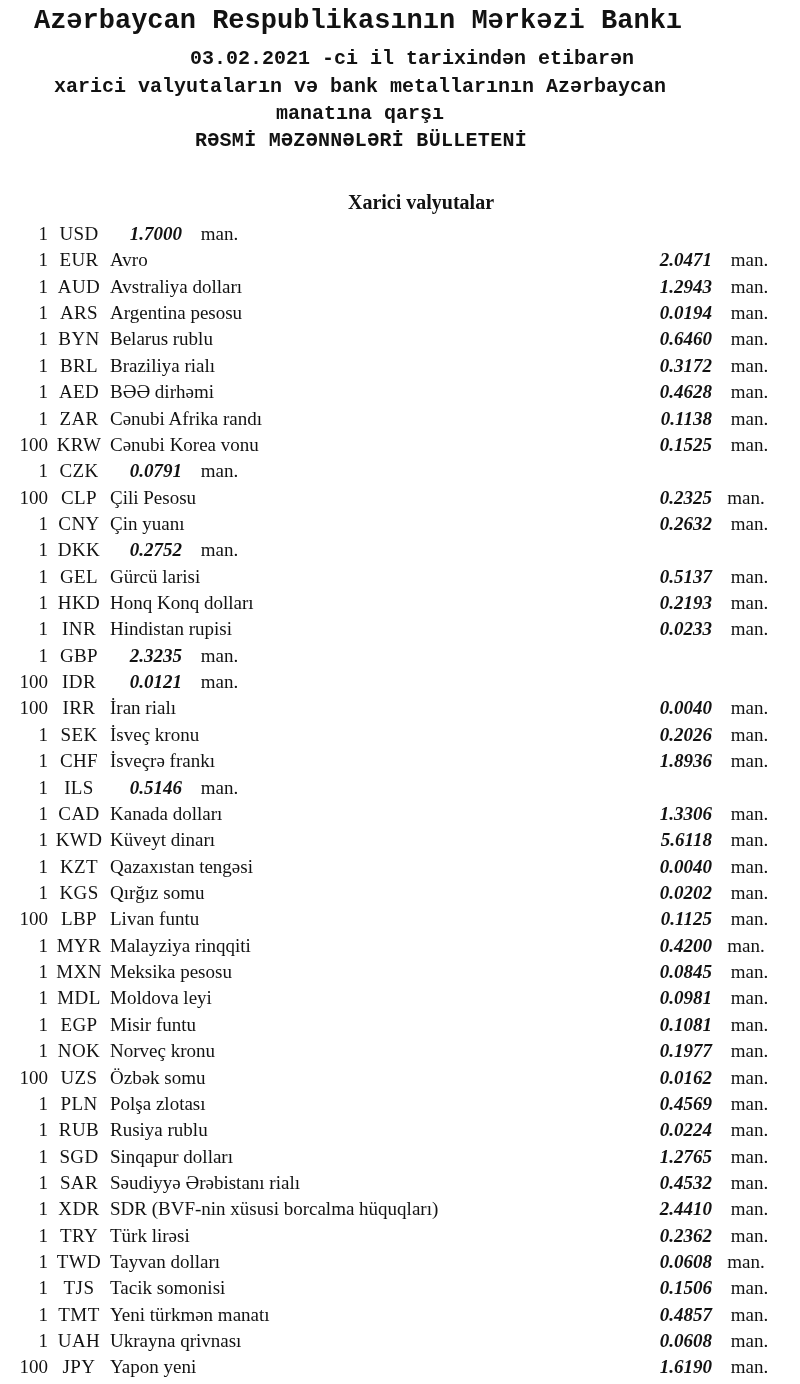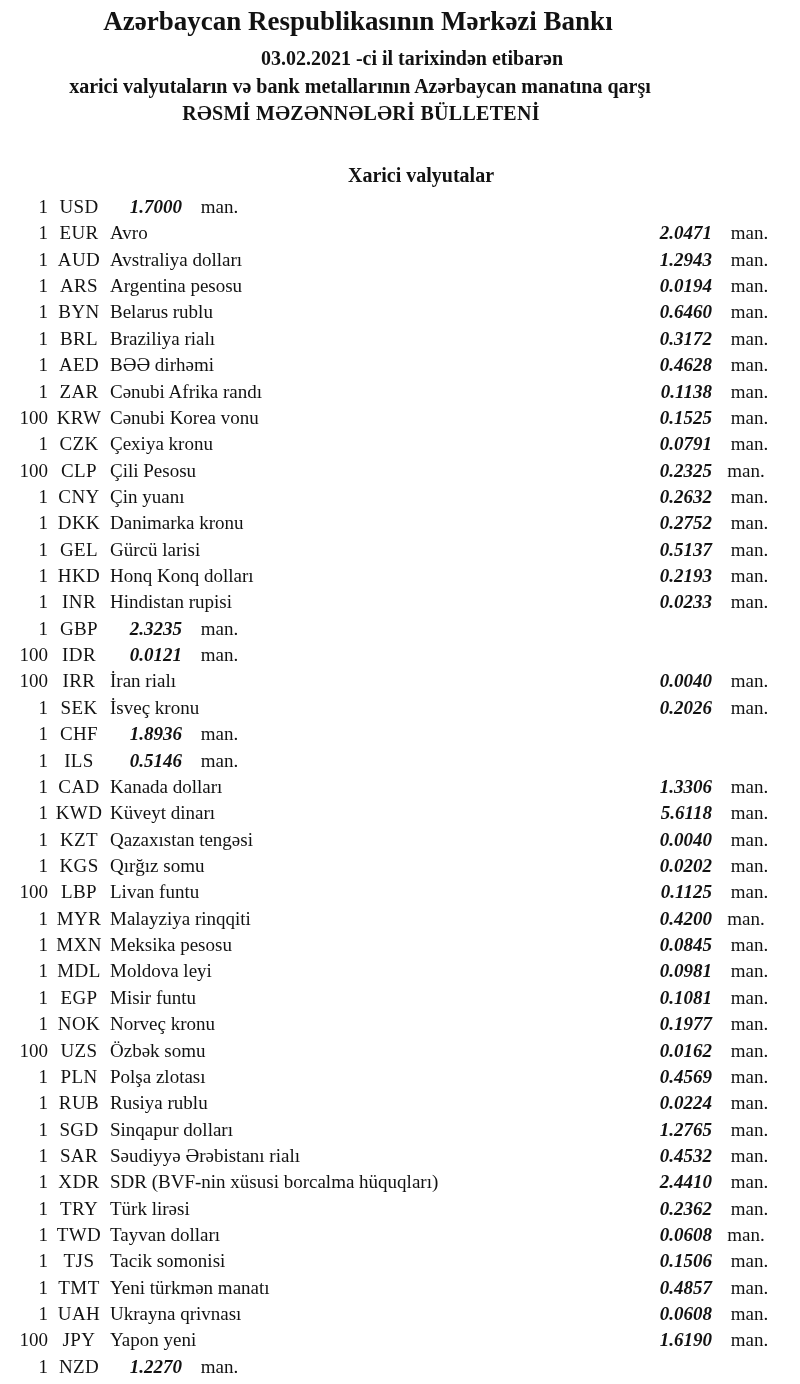--- a/index.html
+++ b/index.html
@@ -6,21 +6,21 @@
   .page {
     position: relative;
     width: 800px;
     height: 1384px;
     background: #ffffff;
     color: #121212;
     font-family: "Liberation Serif", serif;
     overflow: hidden;
   }
   
-  .header { width: 688px; text-align: center; }
+  .header { width: 688px; text-align: center; font-family: Liberation Mono, monospace; }
   .h-title {
     padding-top: 4px;
     font-size: 27px;
     line-height: 34px;
     font-weight: bold;
     transform: translateX(14px);
   }
   .h-line { font-size: 20px; line-height: 27px; font-weight: bold; }
   .h-date     { margin-top: 7px; transform: translateX(68px); }
   .h-subtitle { margin-top: 1px; transform: translateX(16px); }
@@ -127,42 +127,40 @@
       <div class="row" style="">
       <span class="cell qty">100</span>
       <span class="cell code">KRW</span>
       <span class="cell name">Cənubi Korea vonu</span>
       <span class="cell rate">0.1525</span>
       <span class="cell man">man.</span>
     </div>
       <div class="row" style="">
       <span class="cell qty">1</span>
       <span class="cell code">CZK</span>
-      <span class="cell name">Çexiya kronu</span>
       <span class="cell rate">0.0791</span>
       <span class="cell man">man.</span>
     </div>
       <div class="row tight" style="">
       <span class="cell qty">100</span>
       <span class="cell code">CLP</span>
       <span class="cell name">Çili Pesosu</span>
       <span class="cell rate">0.2325</span>
       <span class="cell man">man.</span>
     </div>
       <div class="row" style="">
       <span class="cell qty">1</span>
       <span class="cell code">CNY</span>
       <span class="cell name">Çin yuanı</span>
       <span class="cell rate">0.2632</span>
       <span class="cell man">man.</span>
     </div>
       <div class="row" style="">
       <span class="cell qty">1</span>
       <span class="cell code">DKK</span>
-      <span class="cell name">Danimarka kronu</span>
       <span class="cell rate">0.2752</span>
       <span class="cell man">man.</span>
     </div>
       <div class="row" style="">
       <span class="cell qty">1</span>
       <span class="cell code">GEL</span>
       <span class="cell name">Gürcü larisi</span>
       <span class="cell rate">0.5137</span>
       <span class="cell man">man.</span>
     </div>
@@ -202,20 +200,21 @@
       <div class="row" style="">
       <span class="cell qty">1</span>
       <span class="cell code">SEK</span>
       <span class="cell name">İsveç kronu</span>
       <span class="cell rate">0.2026</span>
       <span class="cell man">man.</span>
     </div>
       <div class="row" style="">
       <span class="cell qty">1</span>
       <span class="cell code">CHF</span>
+      <span class="cell name">İsveçrə frankı</span>
       <span class="cell rate">1.8936</span>
       <span class="cell man">man.</span>
     </div>
       <div class="row" style="">
       <span class="cell qty">1</span>
       <span class="cell code">ILS</span>
       <span class="cell rate">0.5146</span>
       <span class="cell man">man.</span>
     </div>
       <div class="row" style="">

